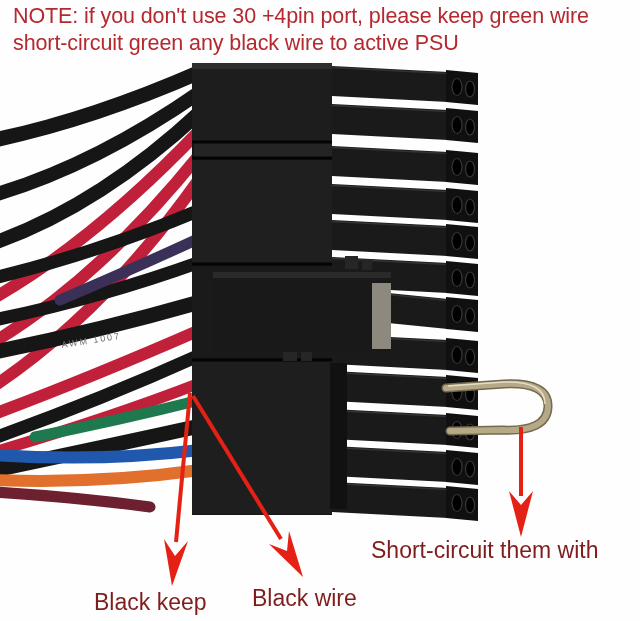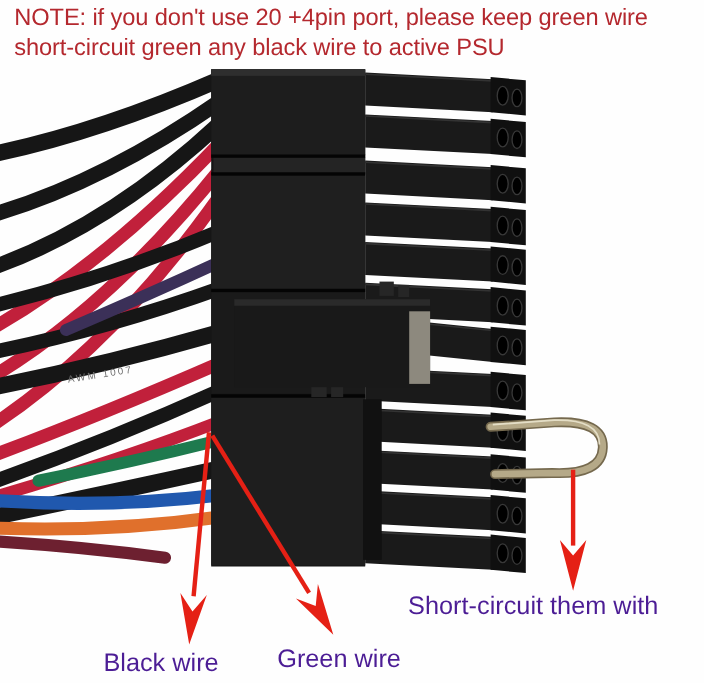--- a/index.html
+++ b/index.html
@@ -13,34 +13,34 @@
   .scene-svg{position:absolute;left:0;top:0;width:640px;height:621px;}
   .note{
     position:absolute;left:13px;top:3px;
     font-size:21.5px;line-height:27px;
     letter-spacing:-0.1px;
     color:#b4282e;
   }
   .anno-label{
     position:absolute;
     font-size:23px;
-    color:#4c1d95;
+    color:#7f1d1d;
     white-space:nowrap;
   }
   .lbl-black{left:94px;top:589px;}
   .lbl-green{left:252px;top:585px;}
   .lbl-short{left:371px;top:537px;}
 </style>
 </head>
 <body>
 
 <div class="canvas">
 
   <div class="note">
-    <div>NOTE: if you don't use 20 +4pin port, please keep green wire</div>
+    <div>NOTE: if you don't use 30 +4pin port, please keep green wire</div>
     <div>short-circuit green any black wire to active PSU</div>
   </div>
 
   <svg id="scene" class="scene-svg" viewBox="0 0 640 621">
       <path d="M-6,140 Q90,120 200,72" stroke="#161616" stroke-width="15" fill="none" stroke-linecap="round"></path>
       <path d="M-6,195 Q95,165 200,92" stroke="#161616" stroke-width="14" fill="none" stroke-linecap="round"></path>
       <path d="M-6,243 Q100,205 200,112" stroke="#161616" stroke-width="14" fill="none" stroke-linecap="round"></path>
       <path d="M-6,298 Q95,240 200,130" stroke="#c1203b" stroke-width="12" fill="none" stroke-linecap="round"></path>
       <path d="M-6,342 Q100,278 200,154" stroke="#c1203b" stroke-width="12" fill="none" stroke-linecap="round"></path>
       <path d="M-6,386 Q105,312 200,178" stroke="#c1203b" stroke-width="12" fill="none" stroke-linecap="round"></path>
@@ -140,17 +140,17 @@
       <path d="M446,388 L504,384 Q549,382 548,407 Q547,432 502,430 L450,431" stroke="#b5a988" stroke-width="6" fill="none" stroke-linecap="round"></path>
       <path d="M448,386 L504,382 Q545,381 545,404" stroke="#e9e3cd" stroke-width="1.6" fill="none" opacity="0.9"></path>
       <line x1="190" y1="393" x2="176" y2="542" stroke="#e52015" stroke-width="4"></line>
       <polygon points="172,586 164,539 175,556 188,541" fill="#e52015"></polygon>
       <line x1="193" y1="396" x2="281" y2="539" stroke="#e52015" stroke-width="4"></line>
       <polygon points="303,577 269,544 287,551 289,531" fill="#e52015"></polygon>
       <line x1="521" y1="427" x2="521" y2="496" stroke="#e52015" stroke-width="4"></line>
       <polygon points="521,537 509,491 521,505 533,491" fill="#e52015"></polygon>
     </svg>
 
-  <div class="anno-label lbl-black">Black wire</div>
-  <div class="anno-label lbl-green">Green wire</div>
+  <div class="anno-label lbl-black">Black keep</div>
+  <div class="anno-label lbl-green">Black wire</div>
   <div class="anno-label lbl-short">Short-circuit them with</div>
 
 </div>
 
 </body></html>

